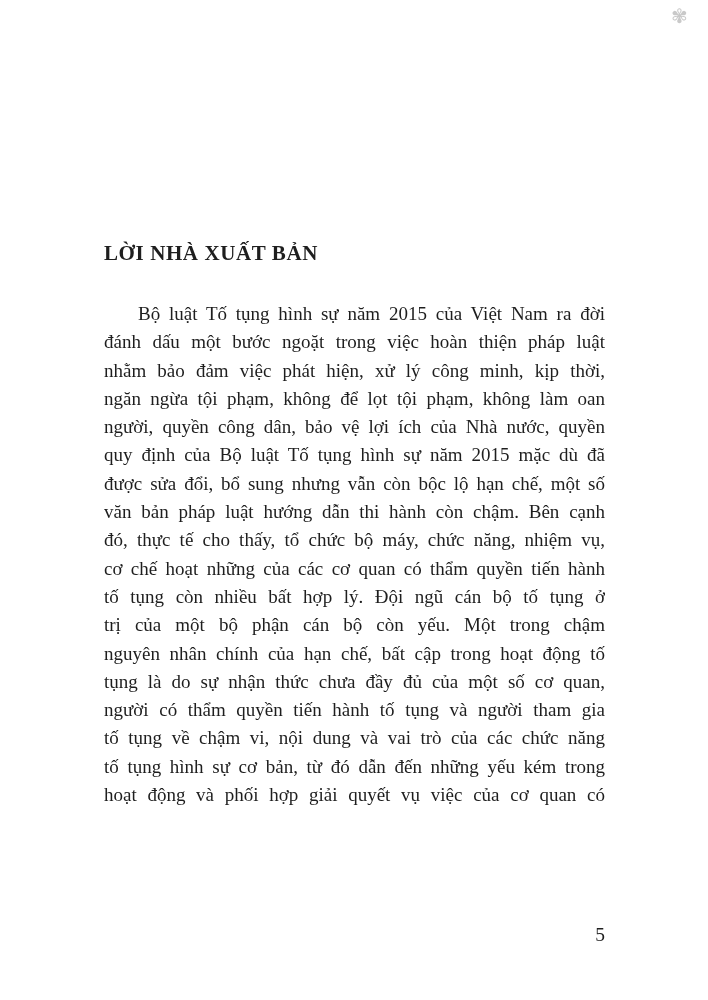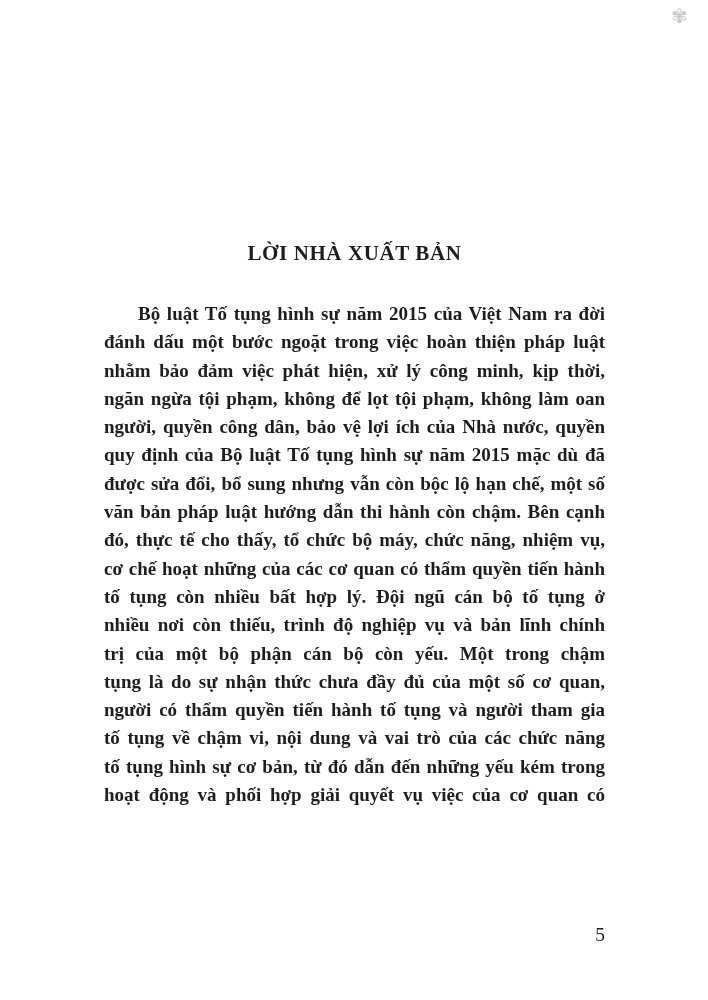--- a/index.html
+++ b/index.html
@@ -19,33 +19,31 @@
     font-size: 20px;
     line-height: 20px;
     color: #c9c9c9;
     user-select: none;
   }
   .title {
     position: absolute;
     top: 227px;
     left: 104px;
     width: 501px;
-    text-align: center;
     font-size: 21px;
     font-weight: 700;
     letter-spacing: 0.6px;
     white-space: nowrap;
   }
   .body-text {
     position: absolute;
     top: 300px;
     left: 104px;
     width: 501px;
     font-size: 19px;
-    font-weight: bold;
   }
   .line {
     height: 28.3px;
     line-height: 28.3px;
     text-align: justify;
     text-align-last: justify;
     -moz-text-align-last: justify;
     overflow: hidden;
   }
   
@@ -74,22 +72,22 @@
     <div class="line">đánh dấu một bước ngoặt trong việc hoàn thiện pháp luật</div>
     <div class="line">nhằm bảo đảm việc phát hiện, xử lý công minh, kịp thời,</div>
     <div class="line">ngăn ngừa tội phạm, không để lọt tội phạm, không làm oan</div>
     <div class="line">người, quyền công dân, bảo vệ lợi ích của Nhà nước, quyền</div>
     <div class="line">quy định của Bộ luật Tố tụng hình sự năm 2015 mặc dù đã</div>
     <div class="line">được sửa đổi, bổ sung nhưng vẫn còn bộc lộ hạn chế, một số</div>
     <div class="line">văn bản pháp luật hướng dẫn thi hành còn chậm. Bên cạnh</div>
     <div class="line">đó, thực tế cho thấy, tổ chức bộ máy, chức năng, nhiệm vụ,</div>
     <div class="line">cơ chế hoạt những của các cơ quan có thẩm quyền tiến hành</div>
     <div class="line">tố tụng còn nhiều bất hợp lý. Đội ngũ cán bộ tố tụng ở</div>
-    <div class="line">nhiều nơi còn thiếu, trình độ nghiệp vụ và bản lĩnh chính</div>
     <div class="line">trị của một bộ phận cán bộ còn yếu. Một trong chậm</div>
+    <div class="line">nguyên nhân chính của hạn chế, bất cập trong hoạt động tố</div>
     <div class="line">tụng là do sự nhận thức chưa đầy đủ của một số cơ quan,</div>
     <div class="line">người có thẩm quyền tiến hành tố tụng và người tham gia</div>
     <div class="line">tố tụng về chậm vi, nội dung và vai trò của các chức năng</div>
     <div class="line">tố tụng hình sự cơ bản, từ đó dẫn đến những yếu kém trong</div>
     <div class="line">hoạt động và phối hợp giải quyết vụ việc của cơ quan có</div>
   </div>
 
   <div class="page-number">5</div>
 
 </div>

